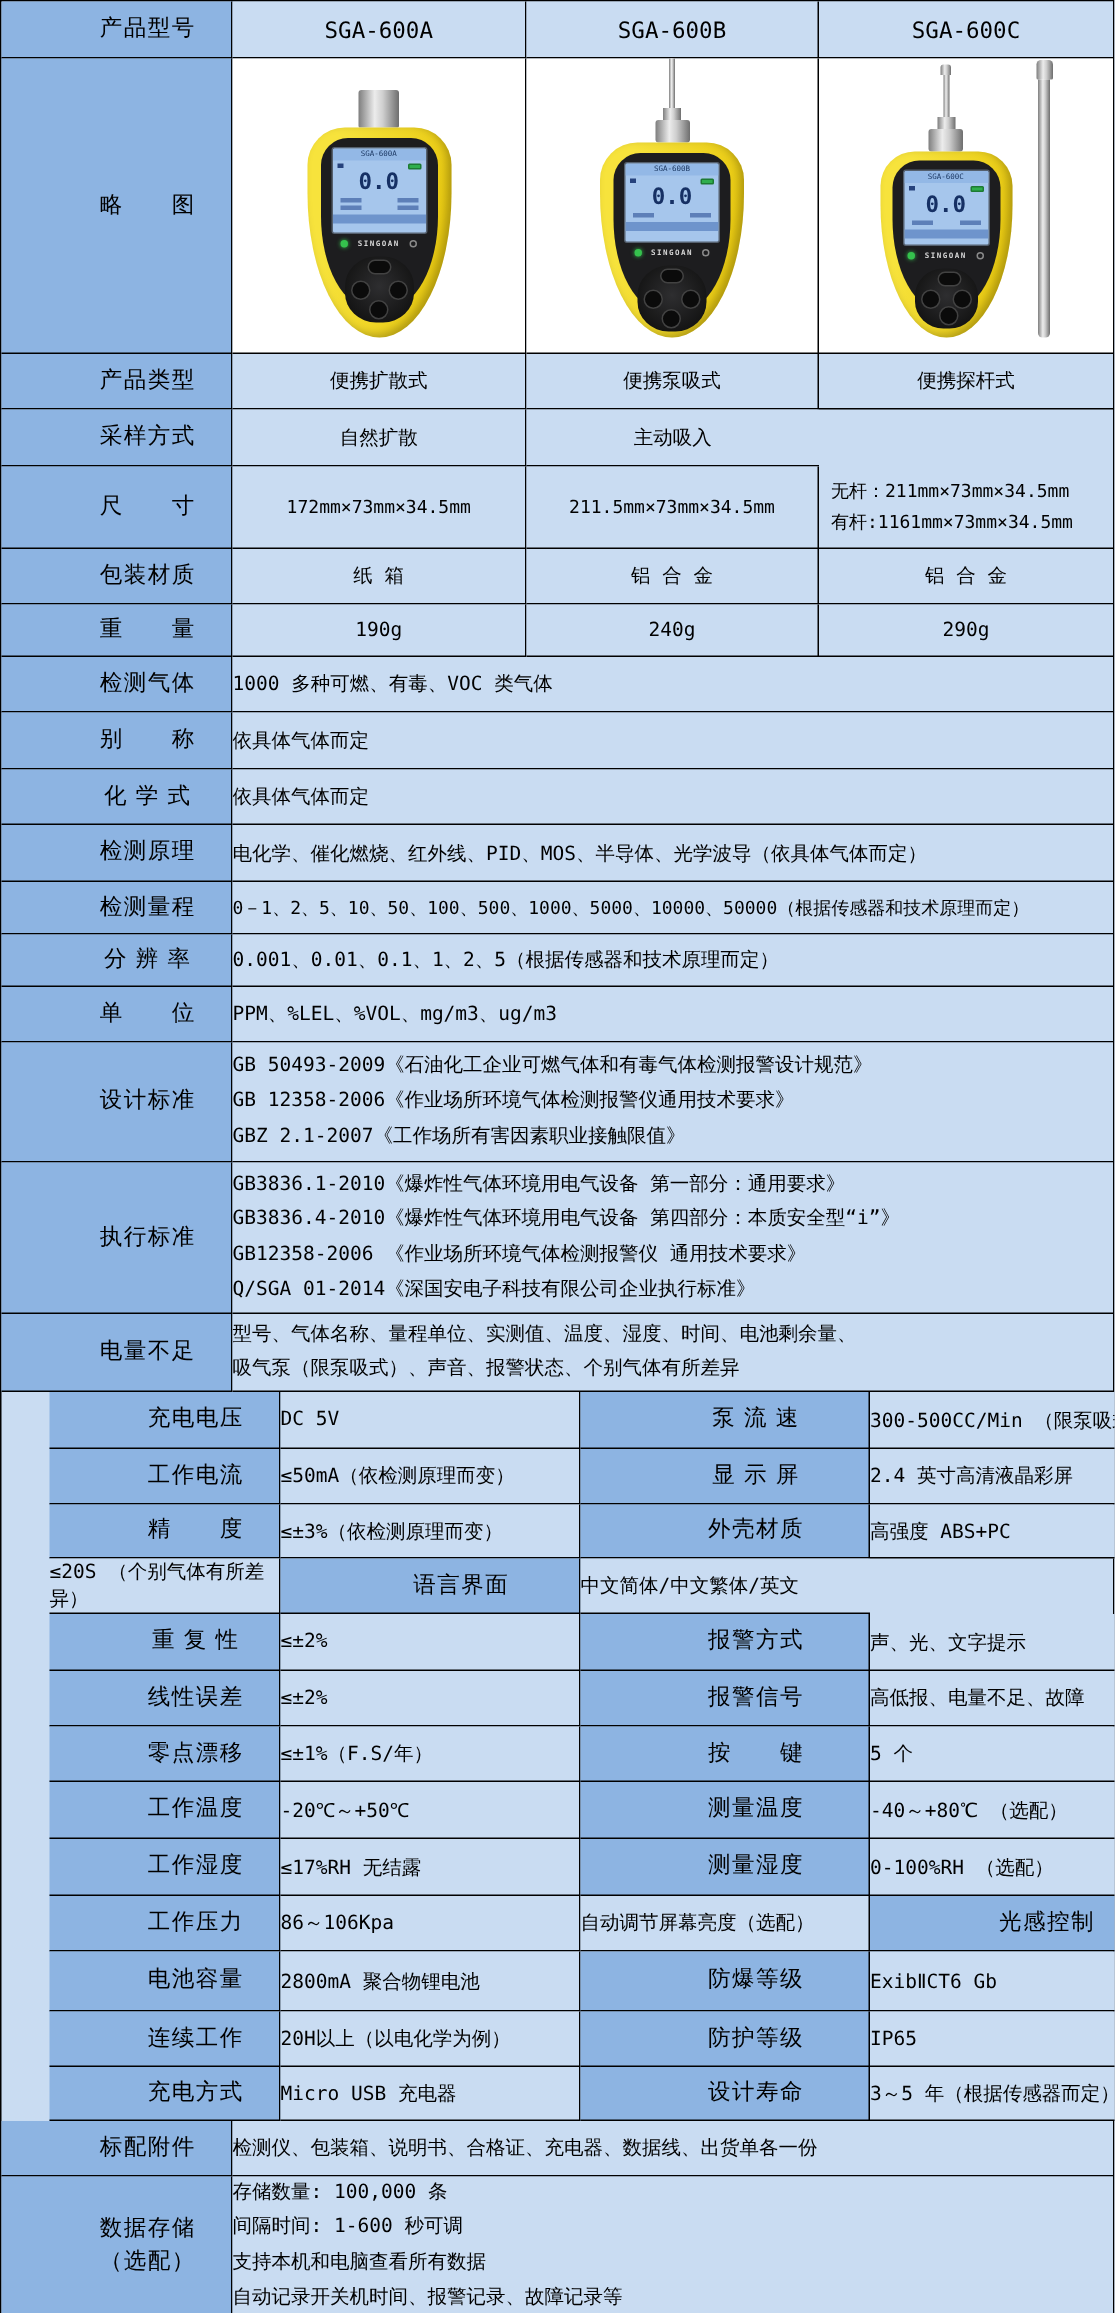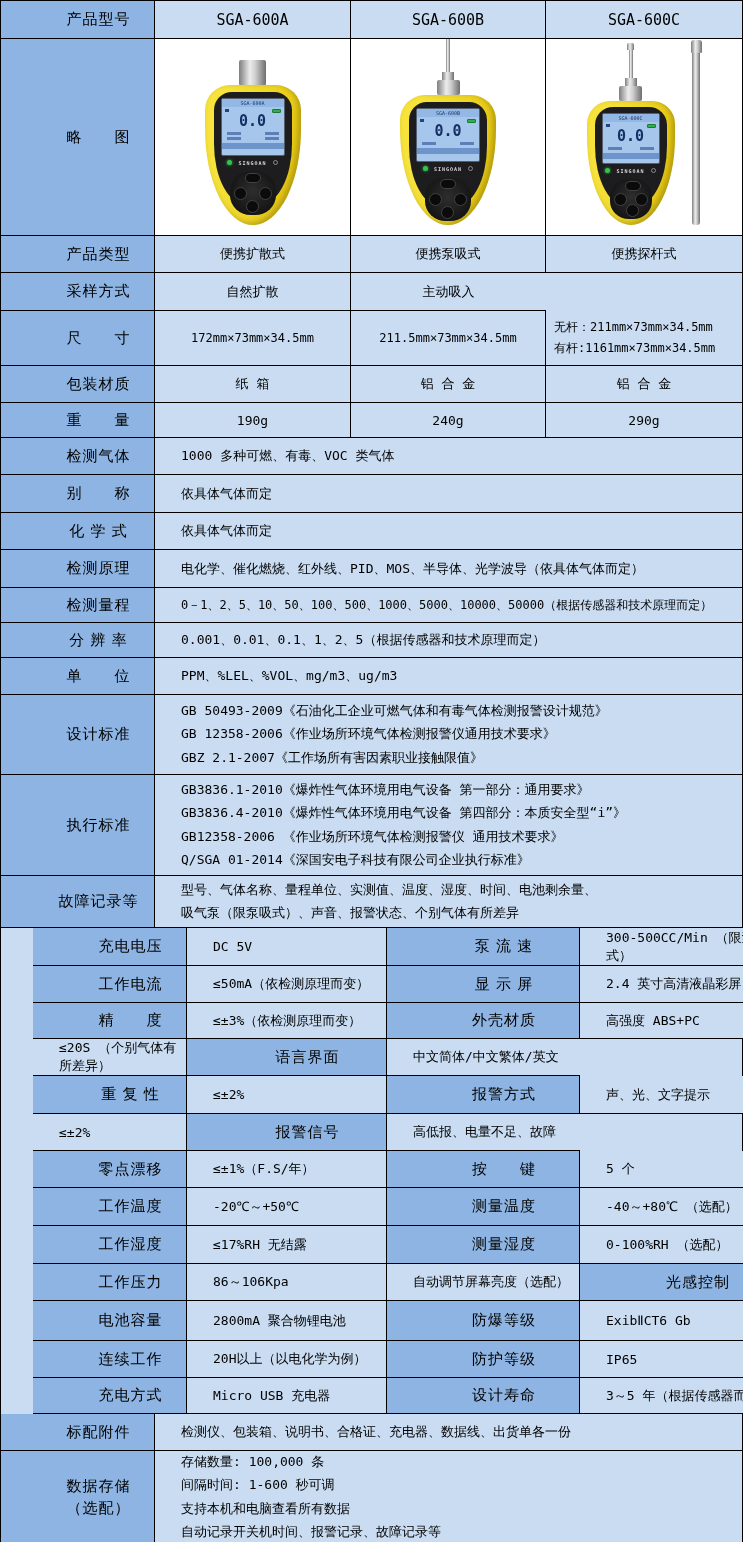--- a/index.html
+++ b/index.html
@@ -21,21 +21,21 @@
     background:#8DB4E2;
     display:flex; align-items:center; justify-content:center;
     font-weight:normal; font-size:15px; letter-spacing:1px;
     text-align:center; flex-direction:column; line-height:1.5;padding-left:42px;
   }
   .val {
     background:#C9DCF2;
     display:flex; align-items:center;
     font-size:13px;
     font-family:"DejaVu Sans Mono","Liberation Sans",sans-serif;
-    padding-left:26px;
+    padding-left:0;
   }
   .val.center { justify-content:center; padding-left:0; }
   .val.multi { flex-direction:column; align-items:flex-start; justify-content:center; gap:7px; padding-top:4px; padding-bottom:4px; }
   .val.multi div { line-height:1.25; }
   .val.small { font-size:12px; }
   .mono { font-family:"DejaVu Sans Mono","Liberation Mono",monospace; font-size:15px; }
 
   .imgcell { background:#fff; display:flex; align-items:flex-end; justify-content:center; padding-bottom:10px; gap:16px; }
 
   
@@ -304,21 +304,21 @@
   <div class="row cols-full h101">
     <div class="cell lab">执行标准</div>
     <div class="cell val multi">
       <div>GB3836.1-2010《爆炸性气体环境用电气设备  第一部分：通用要求》</div>
       <div>GB3836.4-2010《爆炸性气体环境用电气设备  第四部分：本质安全型“i”》</div>
       <div>GB12358-2006 《作业场所环境气体检测报警仪  通用技术要求》</div>
       <div>Q/SGA 01-2014《深国安电子科技有限公司企业执行标准》</div>
     </div>
   </div>
   <div class="row cols-full h52">
-    <div class="cell lab">故障记录等</div>
+    <div class="cell lab">电量不足</div>
     <div class="cell val multi" style="gap:6px;">
       <div>型号、气体名称、量程单位、实测值、温度、湿度、时间、电池剩余量、</div>
       <div>吸气泵（限泵吸式）、声音、报警状态、个别气体有所差异</div>
     </div>
   </div>
 
   <div class="row cols-split h38">
     <div class="cell lab">充电电压</div>
     <div class="cell val">DC 5V</div>
     <div class="cell lab">泵 流 速</div>
@@ -341,20 +341,21 @@
     <div class="cell lab">语言界面</div>
     <div class="cell val">中文简体/中文繁体/英文</div>
   </div>
   <div class="row cols-split h38">
     <div class="cell lab">重 复 性</div>
     <div class="cell val">≤±2%</div>
     <div class="cell lab">报警方式</div>
     <div class="cell val">声、光、文字提示</div>
   </div>
   <div class="row cols-split h37">
+    <div class="cell lab">线性误差</div>
     <div class="cell val">≤±2%</div>
     <div class="cell lab">报警信号</div>
     <div class="cell val">高低报、电量不足、故障</div>
   </div>
   <div class="row cols-split h37">
     <div class="cell lab">零点漂移</div>
     <div class="cell val">≤±1%（F.S/年）</div>
     <div class="cell lab">按　　键</div>
     <div class="cell val">5 个</div>
   </div>

